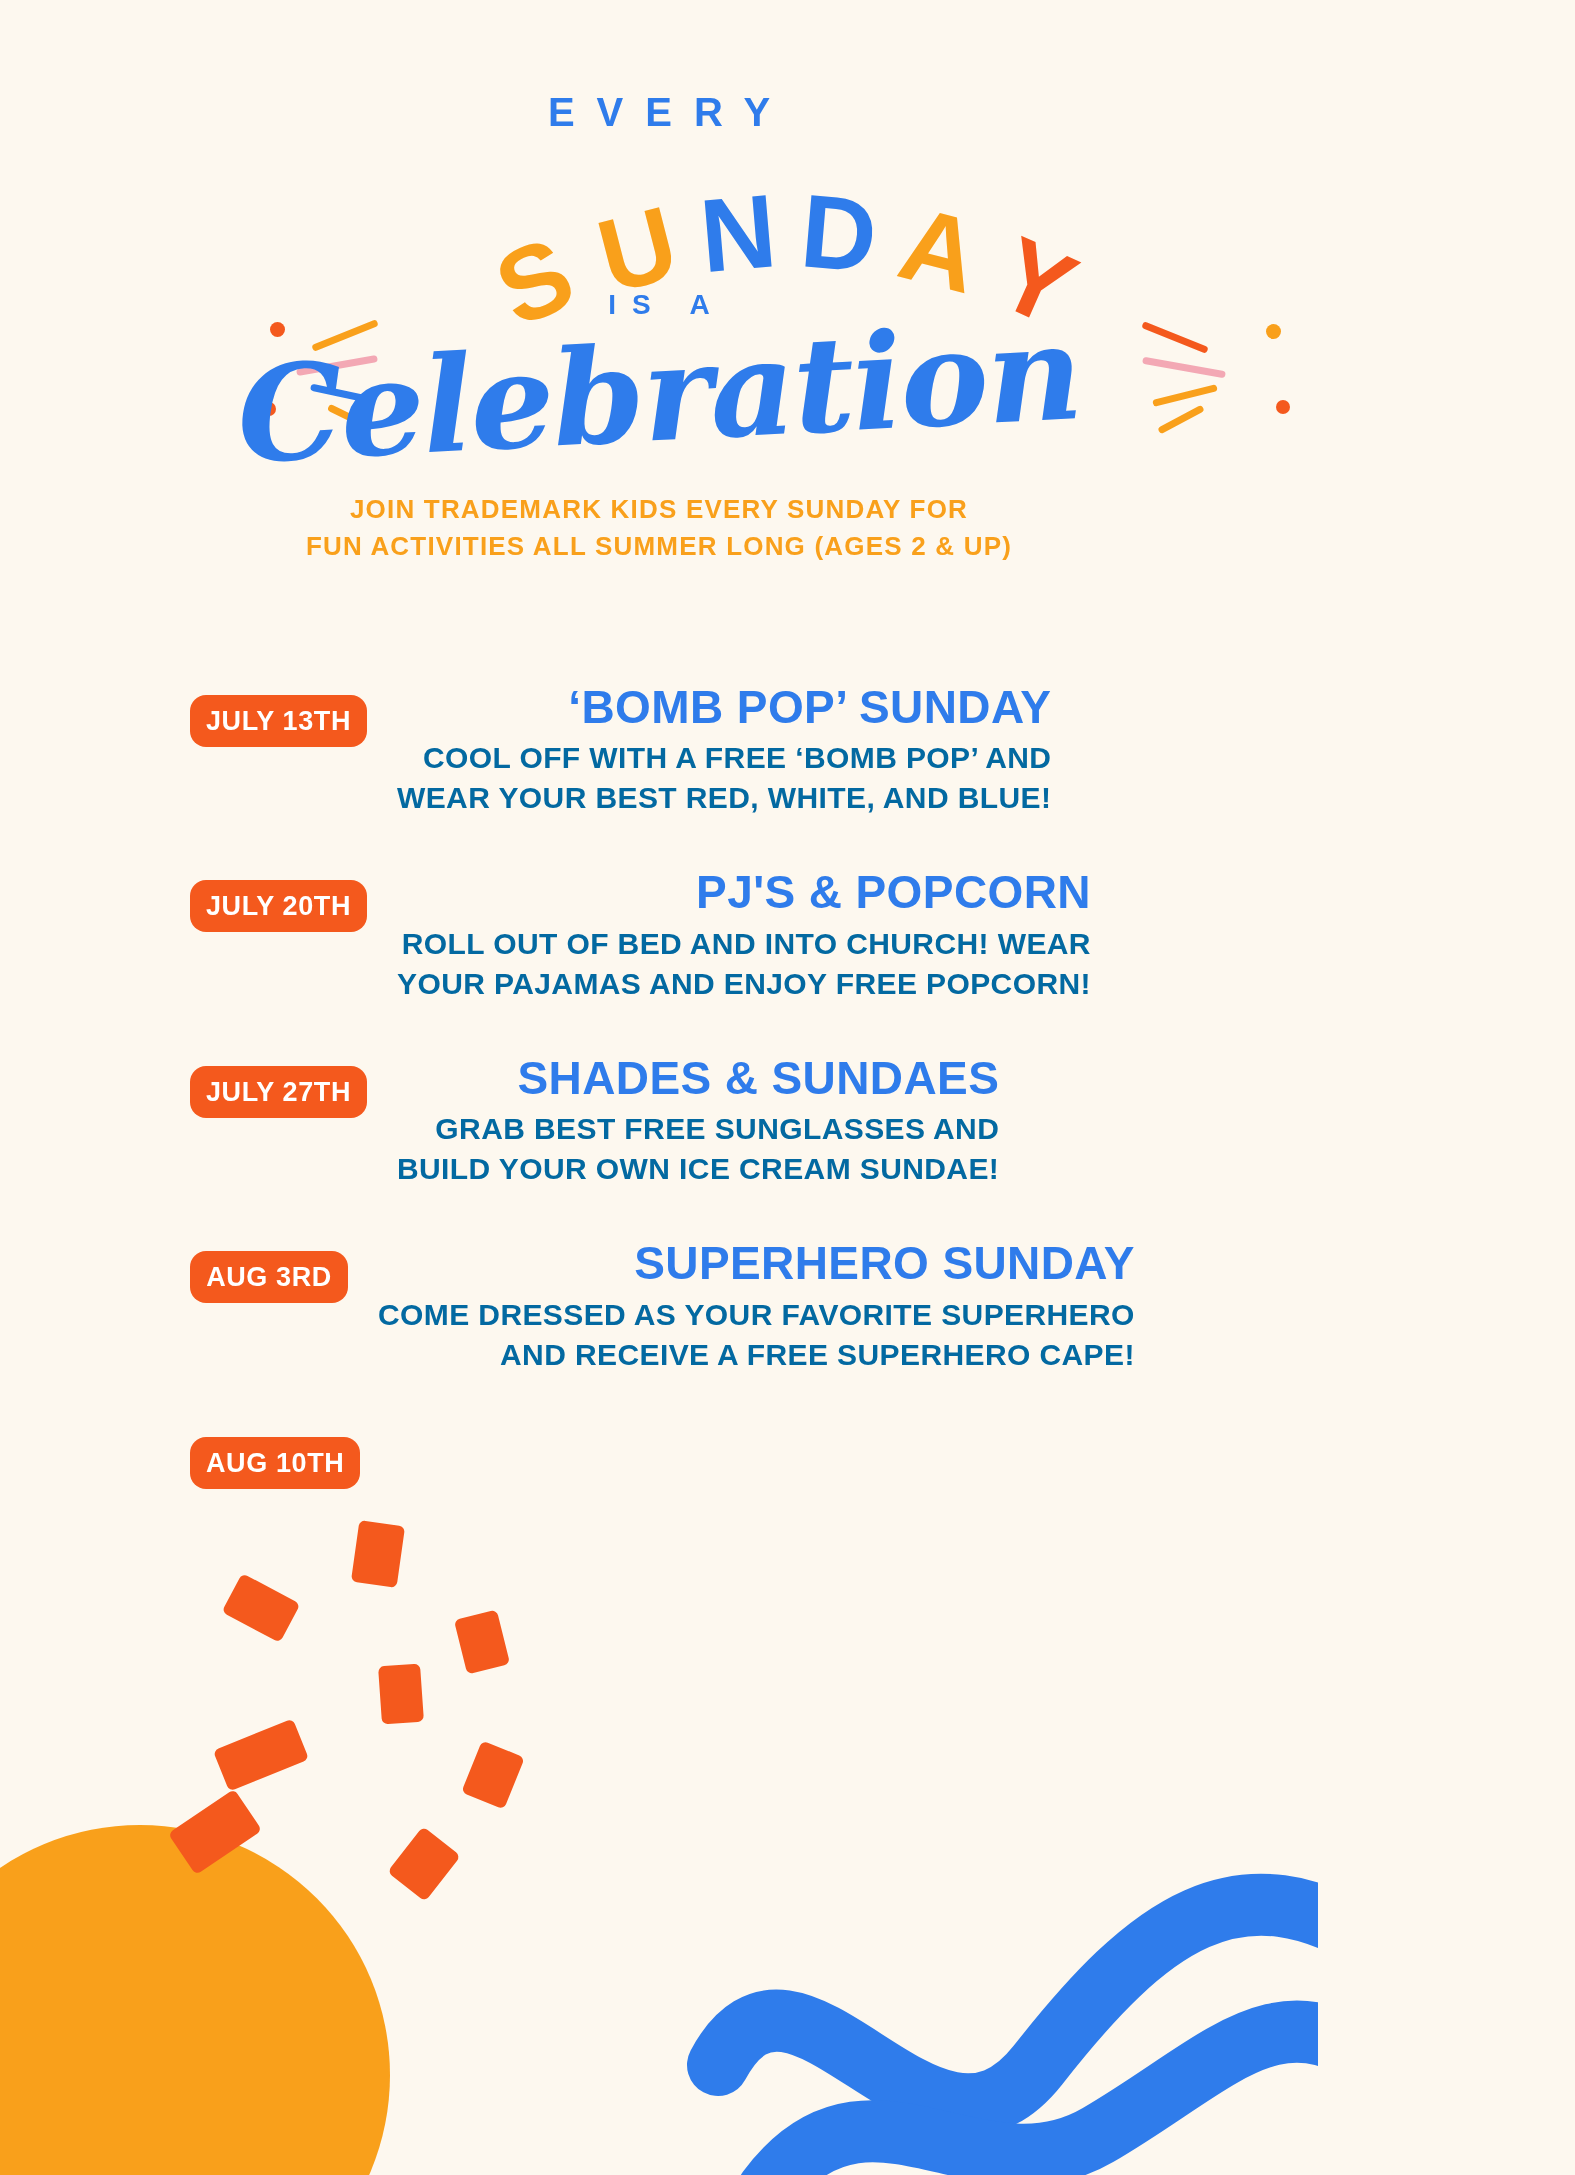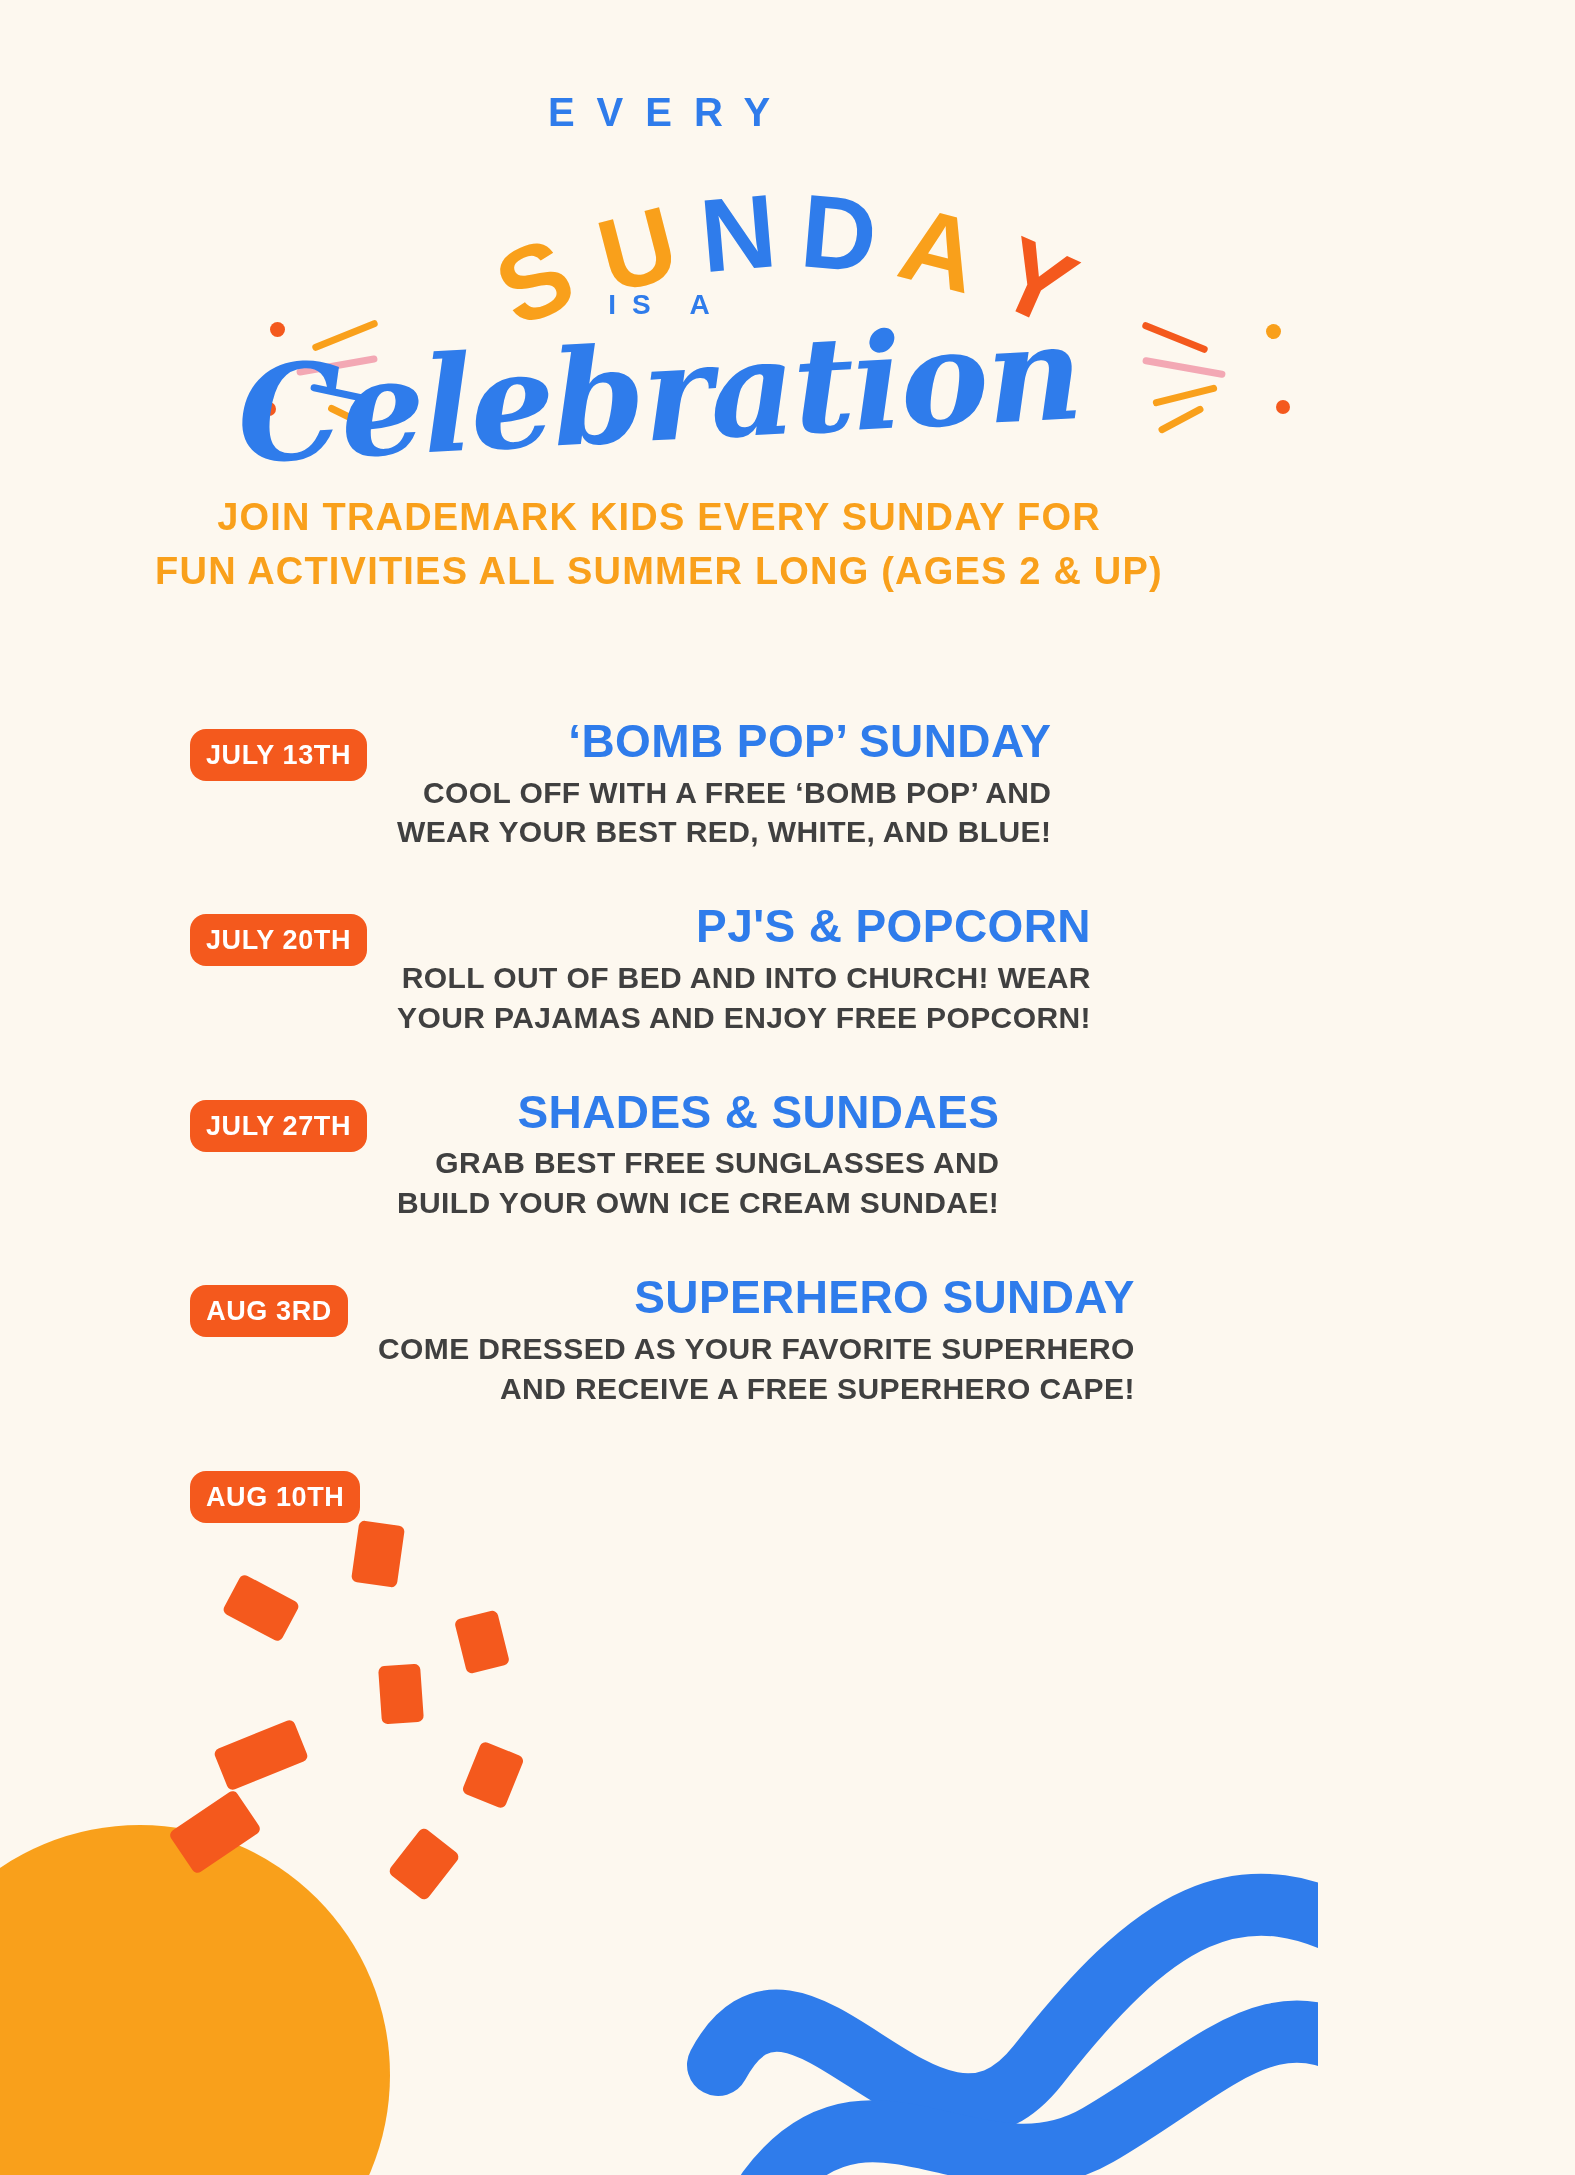--- a/index.html
+++ b/index.html
@@ -80,21 +80,21 @@
     color: #2f7ceb;
     letter-spacing: -2px;
     line-height: 1.05;
     transform: rotate(-3deg);
     display: inline-block;
   }
 
   .subtitle {
     margin-top: 26px;
     color: #f9a01b;
-    font-size: 38px;
+    font-size: 26px;
     font-weight: 800;
     letter-spacing: 1.2px;
     line-height: 1.42;
   }
 
   
   .burst { position: absolute; z-index: 4; }
   .burst i {
     position: absolute;
     display: block;
@@ -136,21 +136,21 @@
   }
   .event-title {
     color: #2f7ceb;
     font-size: 46px;
     font-weight: 900;
     letter-spacing: 0.4px;
     line-height: 1.08;
   }
   .event-desc {
     margin-top: 6px;
-    color: #404040;
+    color: #0369a1;
     font-size: 30px;
     font-weight: 800;
     letter-spacing: 0.4px;
     line-height: 1.33;
     max-width: 930px;
   }
 
   
   .sun-blob {
     position: absolute;

